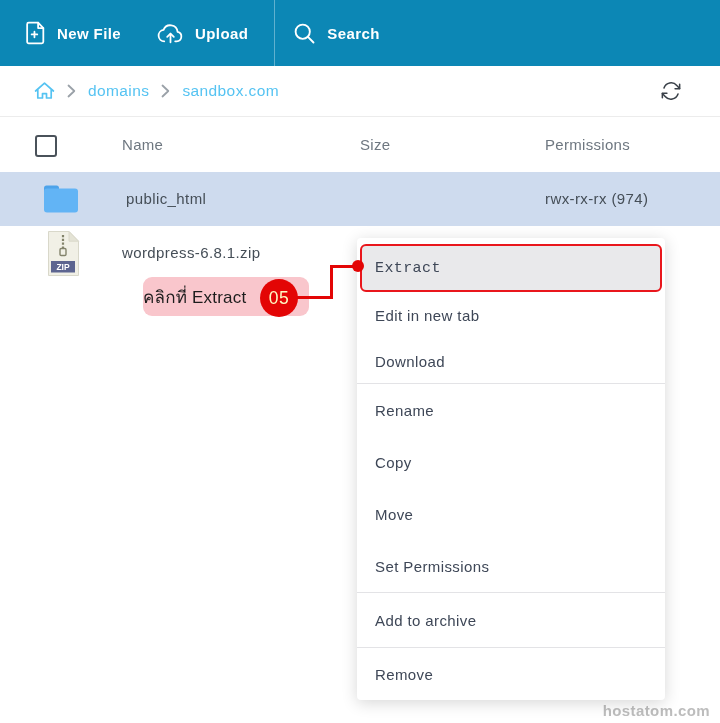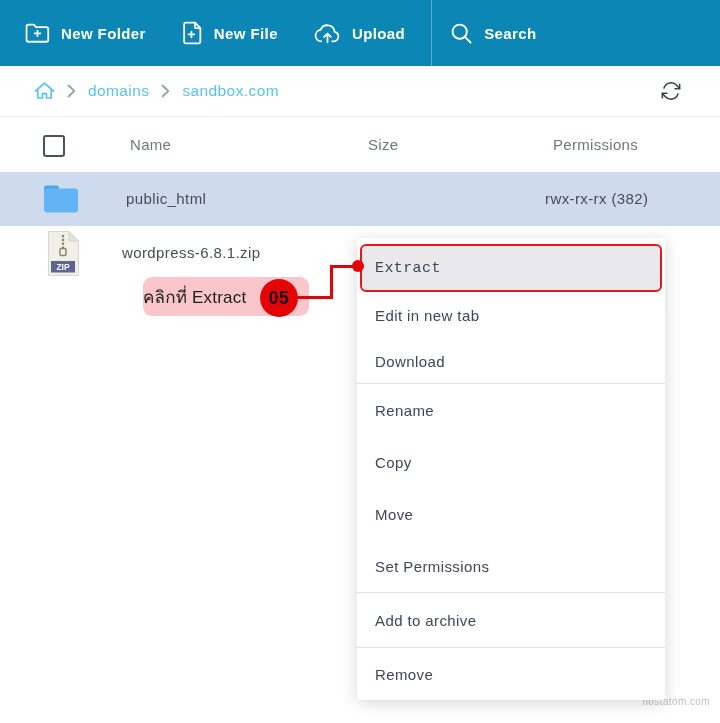--- a/index.html
+++ b/index.html
@@ -27,21 +27,21 @@
     position:absolute;top:66px;left:0;right:0;height:51px;
     border-bottom:1px solid #ececec;background:#fff;
     display:flex;align-items:center;padding:0 38px 0 34px;box-sizing:border-box;
     font-size:15.5px;letter-spacing:.4px;
   }
   .bc-sep{margin:0 12px;display:flex;align-items:center;}
   .bc-link{color:#55c3f2;cursor:pointer;text-decoration:none;}
   .bc-home{display:flex;align-items:center;cursor:pointer;}
   .bc-refresh{margin-left:auto;cursor:pointer;display:flex;align-items:center;}
   
-  .thead{position:absolute;top:118px;left:8px;right:0;height:60px;background:#fff;}
+  .thead{position:absolute;top:118px;left:0;right:0;height:60px;background:#fff;}
   .thead .label{position:absolute;top:0;line-height:54px;color:#6e7780;font-size:15px;letter-spacing:.3px;}
   .checkbox{
     position:absolute;left:35px;top:17px;width:18px;height:18px;
     border:2px solid #4a525a;border-radius:3px;background:#fff;cursor:pointer;
   }
   .col-name{left:122px;}  .col-size{left:360px;}  .col-perm{left:545px;}
   .frow{position:absolute;left:0;right:0;height:54px;cursor:pointer;}
   .frow .cell{position:absolute;top:0;line-height:54px;color:#454e57;font-size:15px;letter-spacing:.4px;}
   .row-selected{top:172px;background:#cedbee;}
   .row-plain{top:226px;background:#fff;}
@@ -66,44 +66,35 @@
     font-size:15px;color:#3e4757;letter-spacing:.4px;cursor:pointer;font-family:Liberation Mono, monospace;
   }
   
   .callout{
     position:absolute;left:143px;top:277px;width:166px;height:39px;box-sizing:border-box;
     background:#f9c6cc;border-radius:9px;display:flex;align-items:center;
     font-size:17px;color:#1d1d1d;letter-spacing:.2px;z-index:6;
   }
   .step-circle{
     position:absolute;left:260px;top:279px;width:38px;height:38px;border-radius:50%;
-    background:#e30505;color:#0f172a;font-weight:700;font-size:17.5px;
+    background:#e30505;color:#fef9c3;font-weight:400;font-size:17.5px;
     display:flex;align-items:center;justify-content:center;z-index:7;letter-spacing:.5px;
   }
   .conn{position:absolute;background:#e30505;z-index:6;}
   .conn-h1{left:296px;top:296px;width:37px;height:3px;}
   .conn-v {left:330px;top:265px;width:3px;height:34px;}
   .conn-h2{left:330px;top:265px;width:27px;height:3px;}
   .conn-dot{position:absolute;left:352px;top:260px;width:12px;height:12px;border-radius:50%;background:#e30505;z-index:7;}
   
-  .watermark{position:absolute;right:10px;bottom:16px;color:#bdbdbd;font-size:10px;letter-spacing:.4px;}
+  .watermark{position:absolute;right:10px;bottom:4px;color:#bdbdbd;font-size:15px;letter-spacing:.4px;font-weight:bold;}
 </style>
 </head>
 <body>
 
 <div class="toolbar">
-  <div class="tb-btn">
-    <span>
-      <svg width="25" height="22" viewBox="0 0 24 21" fill="none" stroke="#ffffff" stroke-width="1.7" stroke-linecap="round" stroke-linejoin="round">
-        <path d="M1.5 4.2c0-1 .8-1.8 1.8-1.8h5.2l2.1 2.4h9.9c1 0 1.8.8 1.8 1.8v10.5c0 1-.8 1.8-1.8 1.8H3.3c-1 0-1.8-.8-1.8-1.8z"></path>
-        <path d="M12 8.2v5.4M9.3 10.9h5.4"></path>
-      </svg>
-    </span>
-    <span>New Folder</span>
-  </div>
   <div class="tb-btn">
     <span>
       <svg width="21" height="24" viewBox="0 0 20 23" fill="none" stroke="#ffffff" stroke-width="1.7" stroke-linecap="round" stroke-linejoin="round">
         <path d="M3.5 1.5h9l5 5.3V20c0 .8-.7 1.5-1.5 1.5H3.5c-.8 0-1.5-.7-1.5-1.5V3c0-.8.7-1.5 1.5-1.5z"></path>
         <path d="M12.5 1.5v5.3h5"></path>
         <path d="M9 10.2v5.4M6.3 12.9h5.4"></path>
       </svg>
     </span>
     <span>New File</span>
   </div>
@@ -166,21 +157,21 @@
 </div>
 
 <div class="frow row-selected">
   <span class="row-icon" style="left:42px;top:11px;">
     <svg width="38" height="32" viewBox="0 0 38 32">
       <rect x="2" y="2.5" width="15" height="9" rx="2.5" fill="#4da3ea"></rect>
       <rect x="2" y="5.5" width="34" height="24" rx="3" fill="#62b4f5"></rect>
     </svg>
   </span>
   <span class="cell" style="left:126px;">public_html</span>
-  <span class="cell" style="left:545px;">rwx-rx-rx (382)</span>
+  <span class="cell" style="left:545px;">rwx-rx-rx (974)</span>
 </div>
 
 <div class="frow row-plain">
   <span class="row-icon" style="left:44px;top:4px;">
     <svg width="38" height="47" viewBox="0 0 38 47">
       <path d="M4.5 1.5h20.5l9.5 9.7v34.3H4.5z" fill="#f1f0e6" stroke="#d9d8ca" stroke-width="1"></path>
       <path d="M25 1.5v9.7h9.5z" fill="#e4e3d5" stroke="#d9d8ca" stroke-width="1"></path>
       <line x1="19" y1="5" x2="19" y2="18" stroke="#83836b" stroke-width="2.2" stroke-dasharray="2.2 1.6"></line>
       <rect x="16" y="18.5" width="6" height="7" rx="1.2" fill="none" stroke="#83836b" stroke-width="1.4"></rect>
       <rect x="7" y="31" width="24" height="11.5" fill="#5d6590"></rect>

